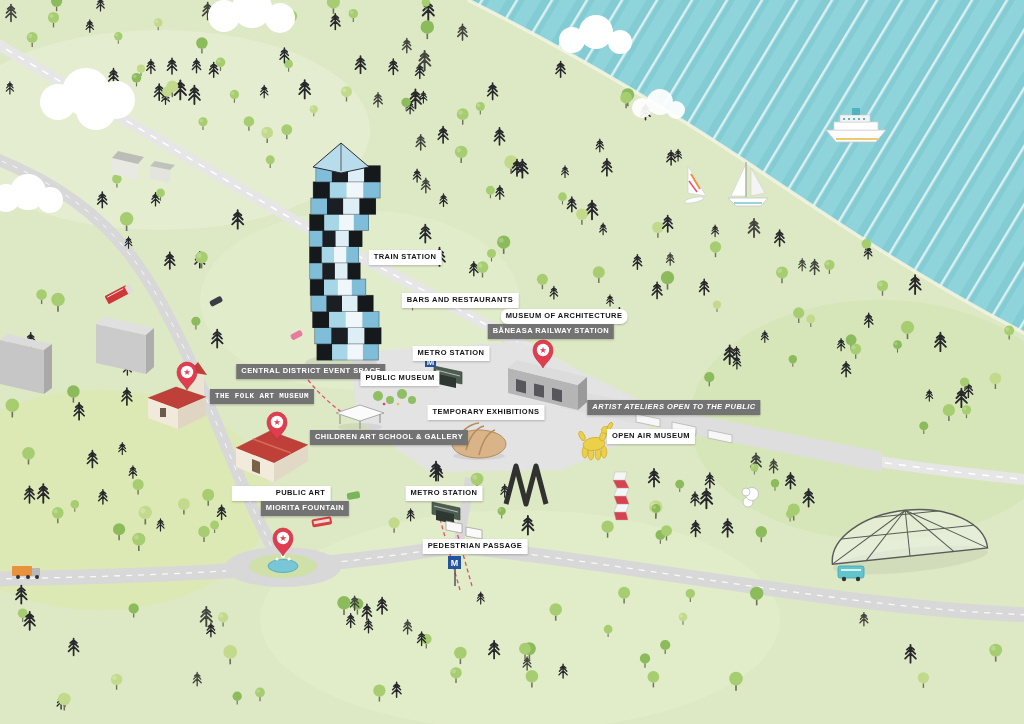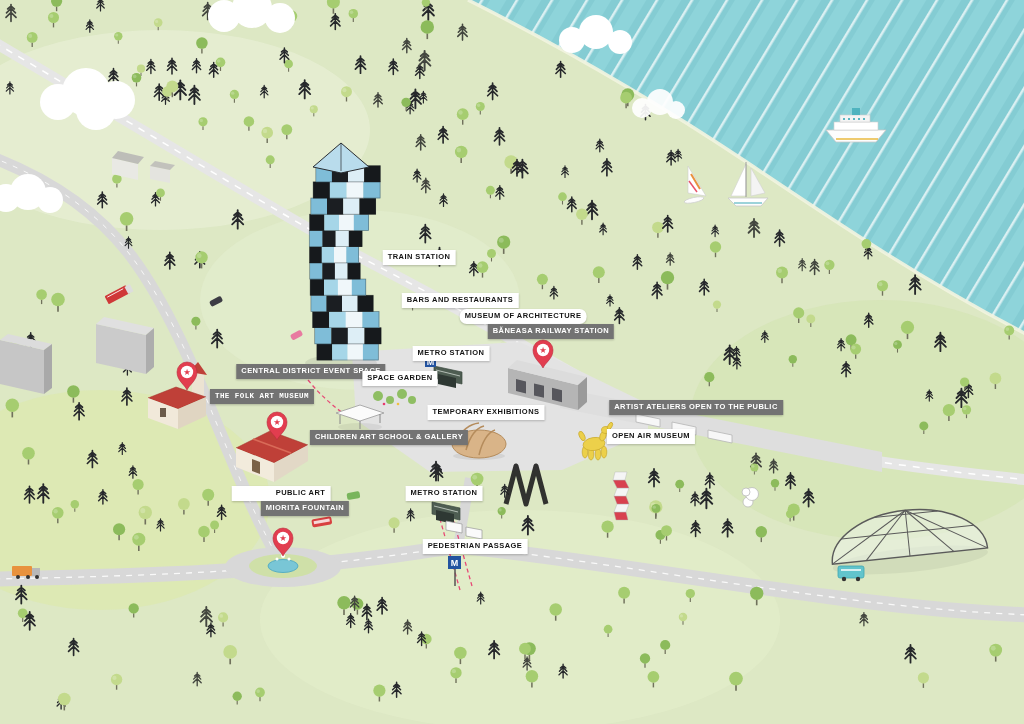--- a/index.html
+++ b/index.html
@@ -1330,30 +1330,30 @@
         </g>
         <g transform="translate(283,556)">
           <path d="M0,0 C-2.5,-5.5 -10,-9.5 -10,-18 A10,10 0 1 1 10,-18 C10,-9.5 2.5,-5.5 0,0 Z" fill="#e23d4f" stroke="#b92e3e" stroke-width=".6"></path>
           <circle cx="0" cy="-18" r="6.2" fill="#ffffff"></circle>
           <text x="0" y="-14.6" text-anchor="middle" font-size="8.5" fill="#e23d4f" font-family="&quot;DejaVu Sans&quot;,sans-serif">★</text>
         </g>
       </g>
 </svg>
 
 <div class="labels-layer" id="labels">
-      <div class="map-label white" style="left: 419px; top: 250px;">TRAIN STATION</div>
+      <div class="map-label white" style="left: 405px; top: 250px;">TRAIN STATION</div>
       <div class="map-label white" style="left: 424px; top: 293px; margin-left: 36px;">BARS AND RESTAURANTS</div>
-      <div class="map-label white" style="left: 523px; top: 309px; border-radius: 7px;">MUSEUM OF ARCHITECTURE</div>
+      <div class="map-label white" style="left: 564px; top: 309px; border-radius: 7px;">MUSEUM OF ARCHITECTURE</div>
       <div class="map-label pink" style="left: 551px; top: 324px;">BĂNEASA RAILWAY  STATION</div>
       <div class="map-label white" style="left: 451px; top: 346px;">METRO STATION</div>
       <div class="map-label pink" style="left: 311px; top: 364px;">CENTRAL DISTRICT EVENT SPACE</div>
-      <div class="map-label white" style="left: 400px; top: 371px;">SPACE GARDEN</div>
+      <div class="map-label white" style="left: 400px; top: 371px;">PUBLIC MUSEUM</div>
       <div class="map-label pink" style="left: 262px; top: 389px; font-family: Liberation Mono, monospace;">THE FOLK ART MUSEUM</div>
       <div class="map-label white" style="left: 486px; top: 405px;">TEMPORARY EXHIBITIONS</div>
-      <div class="map-label pink" style="left: 696px; top: 400px;">ARTIST ATELIERS OPEN TO THE PUBLIC</div>
+      <div class="map-label pink" style="left: 674px; top: 400px; font-style: italic;">ARTIST ATELIERS OPEN TO THE PUBLIC</div>
       <div class="map-label pink" style="left: 389px; top: 430px;">CHILDREN ART SCHOOL &amp; GALLERY</div>
       <div class="map-label white" style="left: 651px; top: 429px;">OPEN AIR MUSEUM</div>
       <div class="map-label white" style="left: 281px; top: 486px; padding-left: 44px;">PUBLIC ART</div>
       <div class="map-label white" style="left: 444px; top: 486px;">METRO STATION</div>
       <div class="map-label pink" style="left: 288px; top: 501px; margin-left: 17px;">MIORITA FOUNTAIN</div>
       <div class="map-label white" style="left: 475px; top: 539px;">PEDESTRIAN  PASSAGE</div>
     </div>
 </div>
 
 </body></html>

